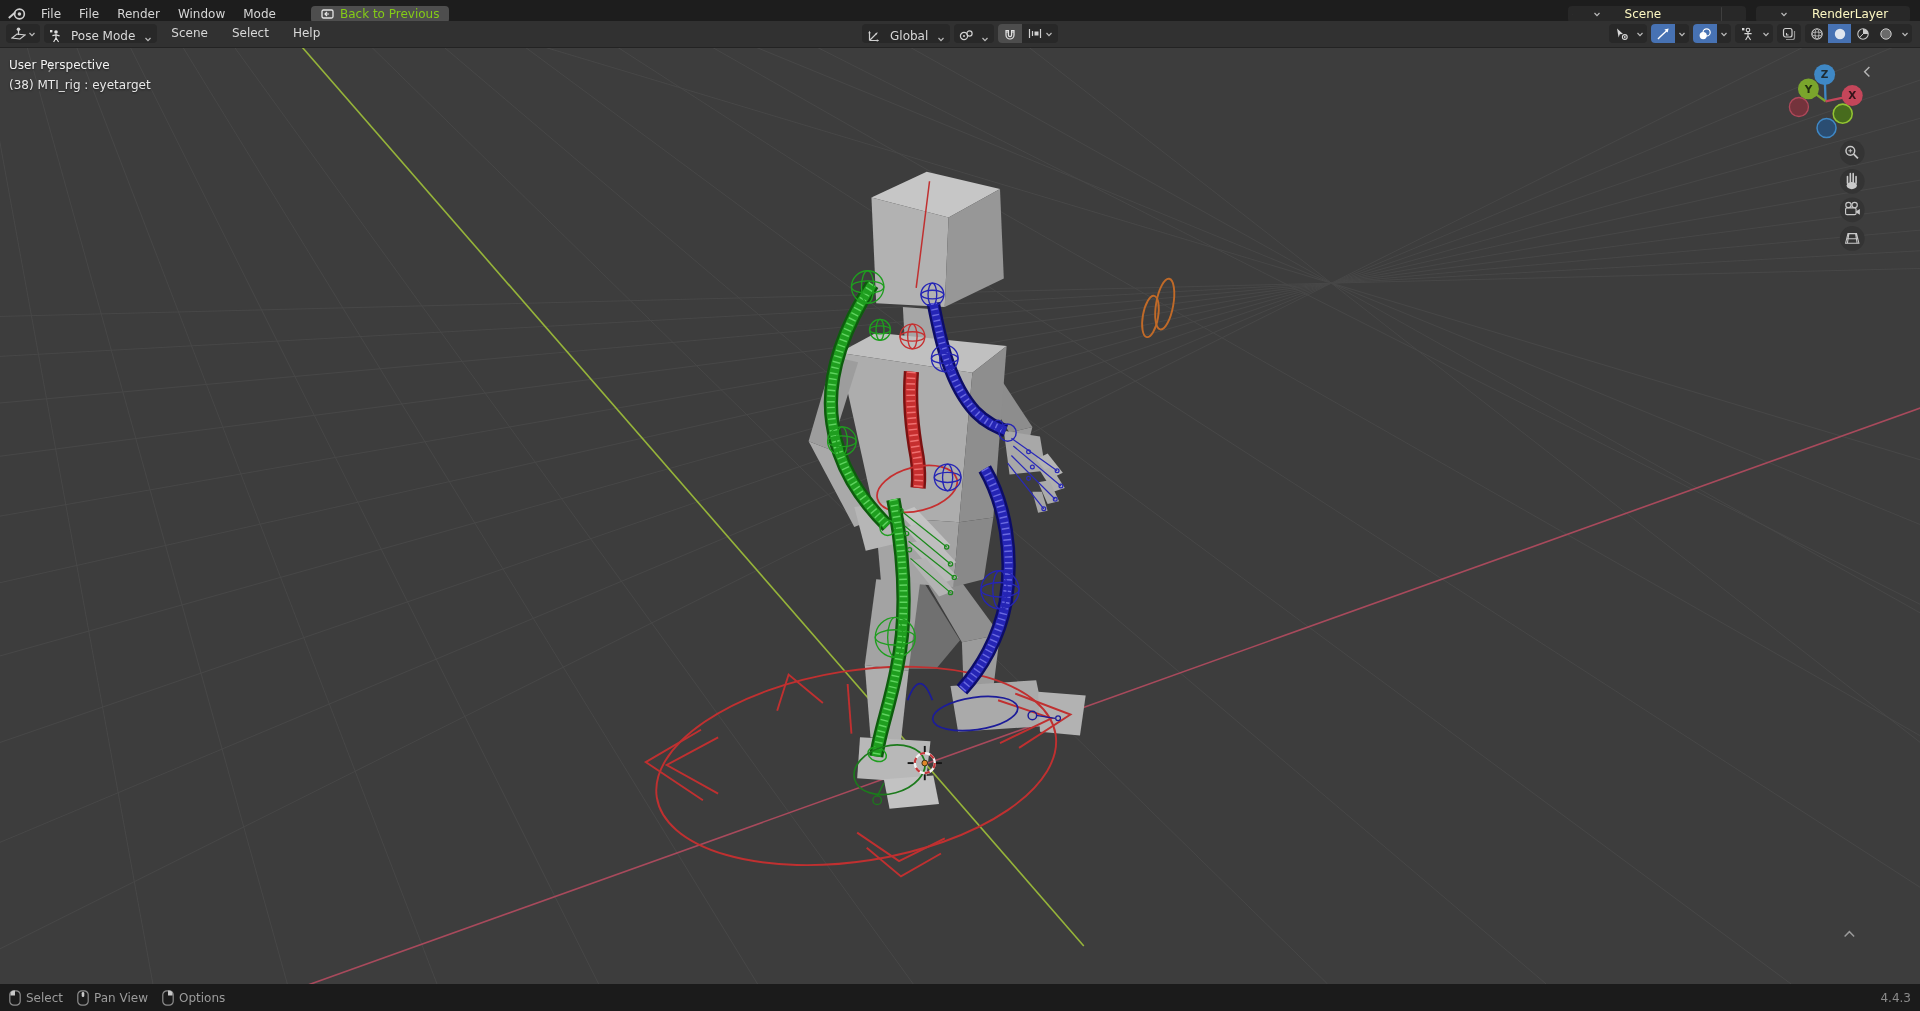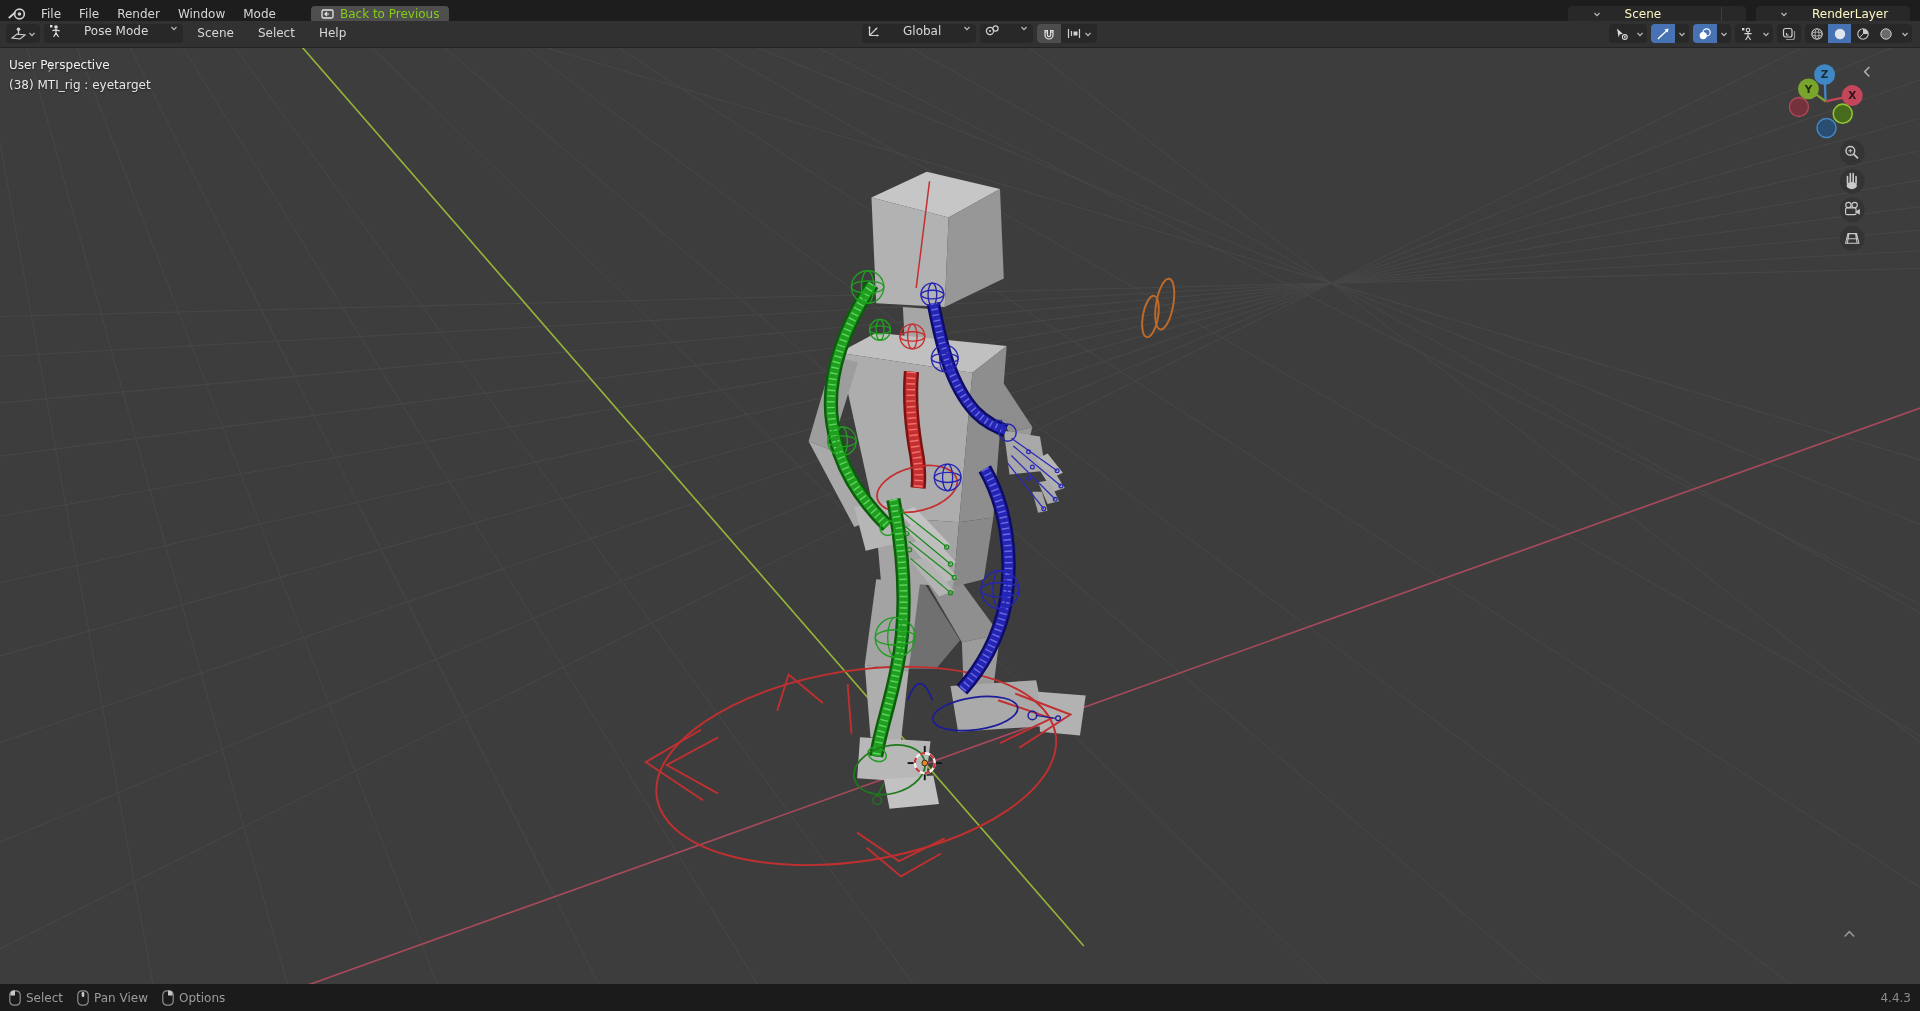--- a/index.html
+++ b/index.html
@@ -15,22 +15,22 @@
   .tb-right{margin-left:auto;display:flex;align-items:center;gap:10px;margin-right:10px}
   .id-widget{height:17px;background:#282828;border-radius:4px;display:flex;align-items:center;
              padding:0 4px;gap:20px;color:#fef9c3}
   .id-widget .val{padding:0 4px;min-width:52px}
   .dim{opacity:.35}
   .chev{width:8px;height:8px;flex:0 0 auto}
   
   .vheader{position:absolute;top:21px;left:0;right:0;height:26px;background:#313131;
            border-bottom:1px solid #232323;color:#d8d8d8;font-size:12px;z-index:30}
   .vh-group{position:absolute;top:0;height:25px;display:flex;align-items:center;gap:4px}
-  .pill{height:19px;background:#282828;border-radius:4px;display:flex;align-items:flex-start;
-        gap:20px;padding:0 5px}
+  .pill{height:19px;background:#282828;border-radius:4px;display:flex;align-items:flex-end;
+        gap:7px;padding:0 5px}
   .pill .lbl{padding:0 2px}
   .icon-btn{height:19px;min-width:24px;background:#282828;display:flex;align-items:center;
             justify-content:center;border-radius:4px}
   .seg{display:flex;align-items:center;background:#282828;border-radius:4px;overflow:hidden;height:19px}
   .seg>*{display:flex;align-items:center;justify-content:center;height:19px}
   .blue{background:#4772b3}
   .litegray{background:#4d4d4d}
   .vh-menu{padding:0 10px;line-height:25px}
   
   .viewport{position:absolute;top:47px;left:0;width:1920px;height:937px;background:#3d3d3d;z-index:1}

